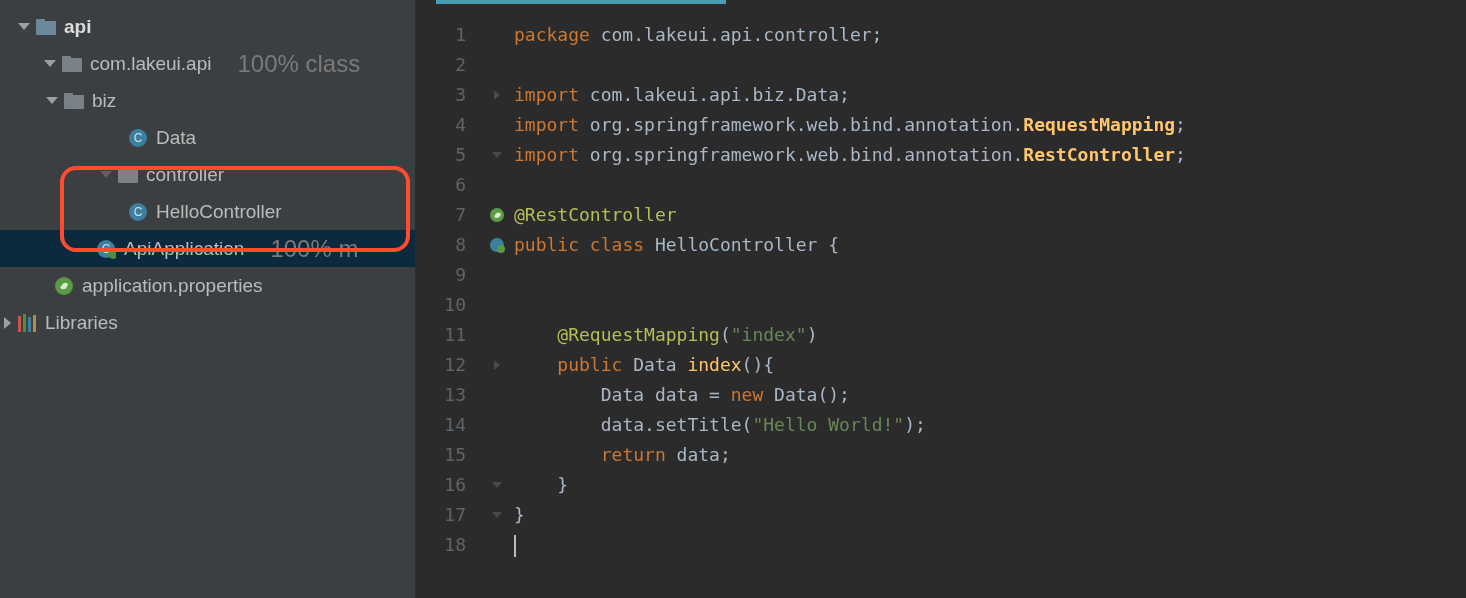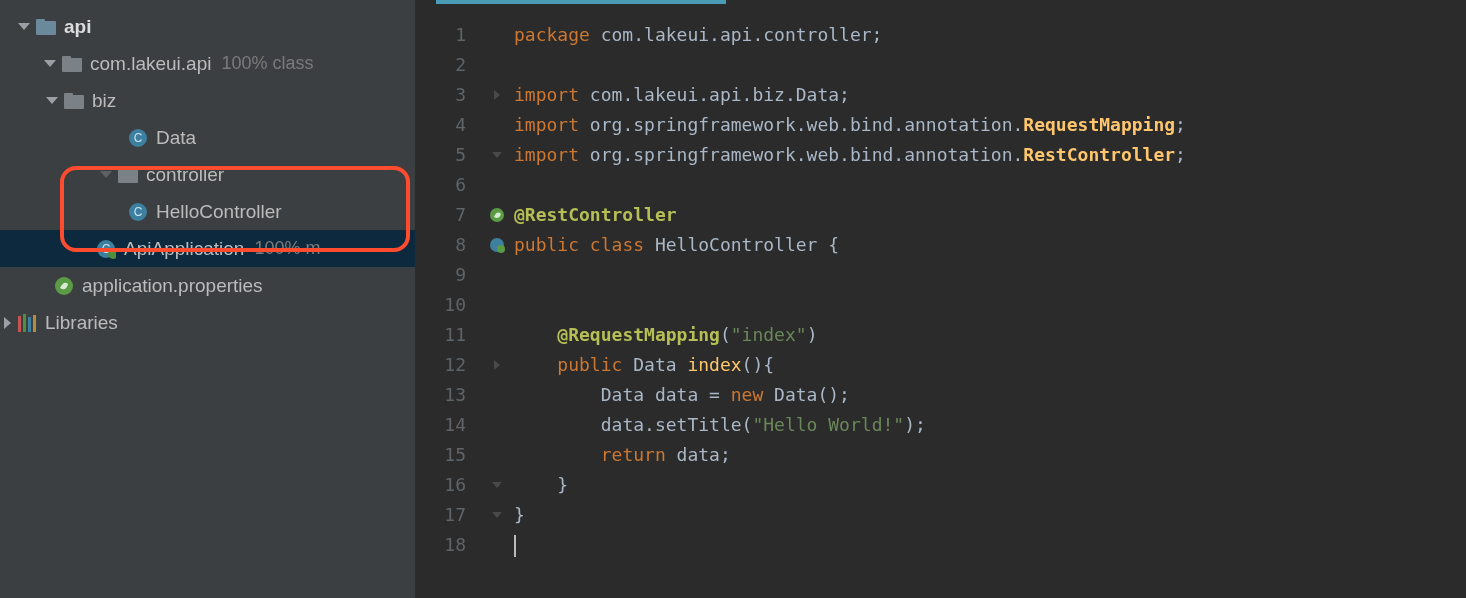--- a/index.html
+++ b/index.html
@@ -57,22 +57,22 @@
   }
   .icon {
     display: inline-flex;
     width: 20px; height: 20px;
     margin-right: 8px;
     align-items: center;
     justify-content: center;
   }
   .hint {
     color: #7a7a7a;
-    margin-left: 10px;
-    font-size: 18px;
+    margin-left: 26px;
+    font-size: 24px;
   }
   .highlight-box {
     position: absolute;
     border: 4px solid #ff4b2e;
     border-radius: 16px;
     pointer-events: none;
   }
   
   .editor {
     flex: 1;
@@ -136,21 +136,21 @@
   }
   .caret {
     display:inline-block;
     width:2px; height:22px;
     background:#bbbbbb;
     vertical-align:middle;
   }
   
   .kw   { color:#cc7832;text-align:center; }   
   .id   { color:#a9b7c6; }
-  .ann  { color:#b6bf55;font-weight:bold; }   
+  .ann  { color:#b6bf55; }   
   .str  { color:#6a8759; }   
   .typ  { color:#a9b7c6; }
   .spc  { color:#ffc66d;font-weight:bold; }   
   .pun  { color:#a9b7c6; }
   .meth { color:#ffc66d; }   
   
   svg { display:block; }
 </style>
 </head>
 <body>

